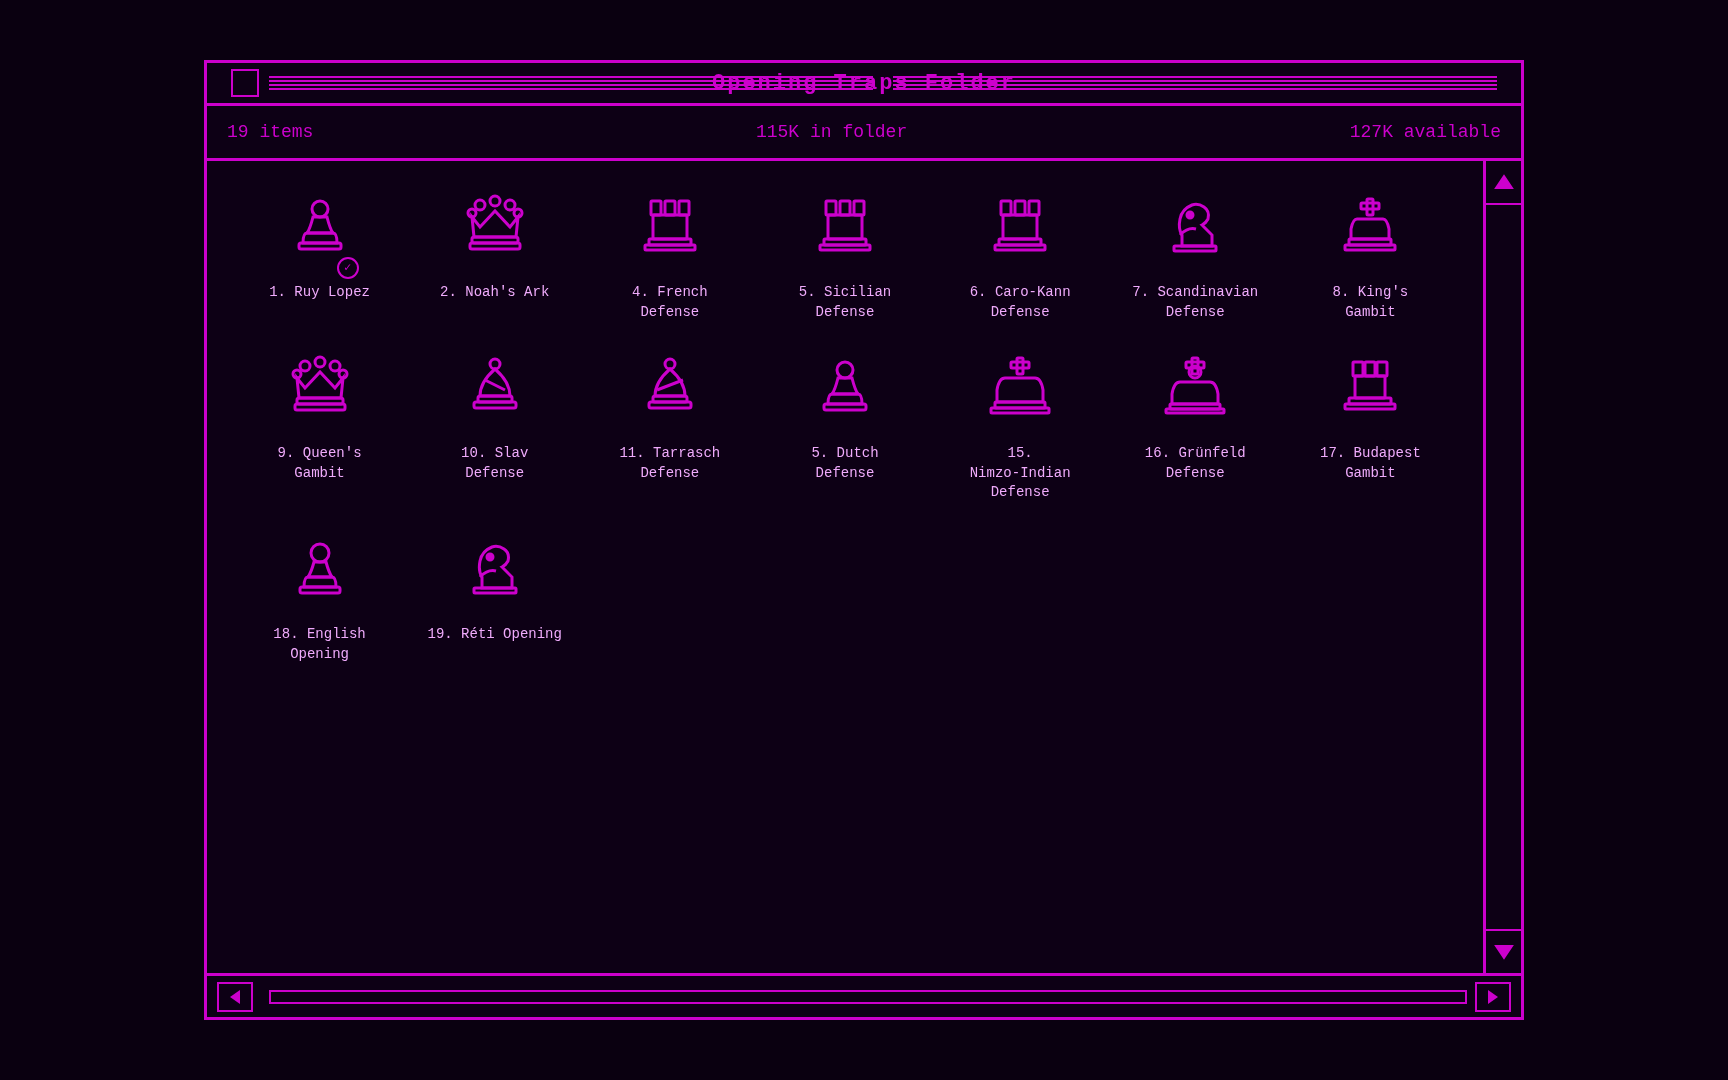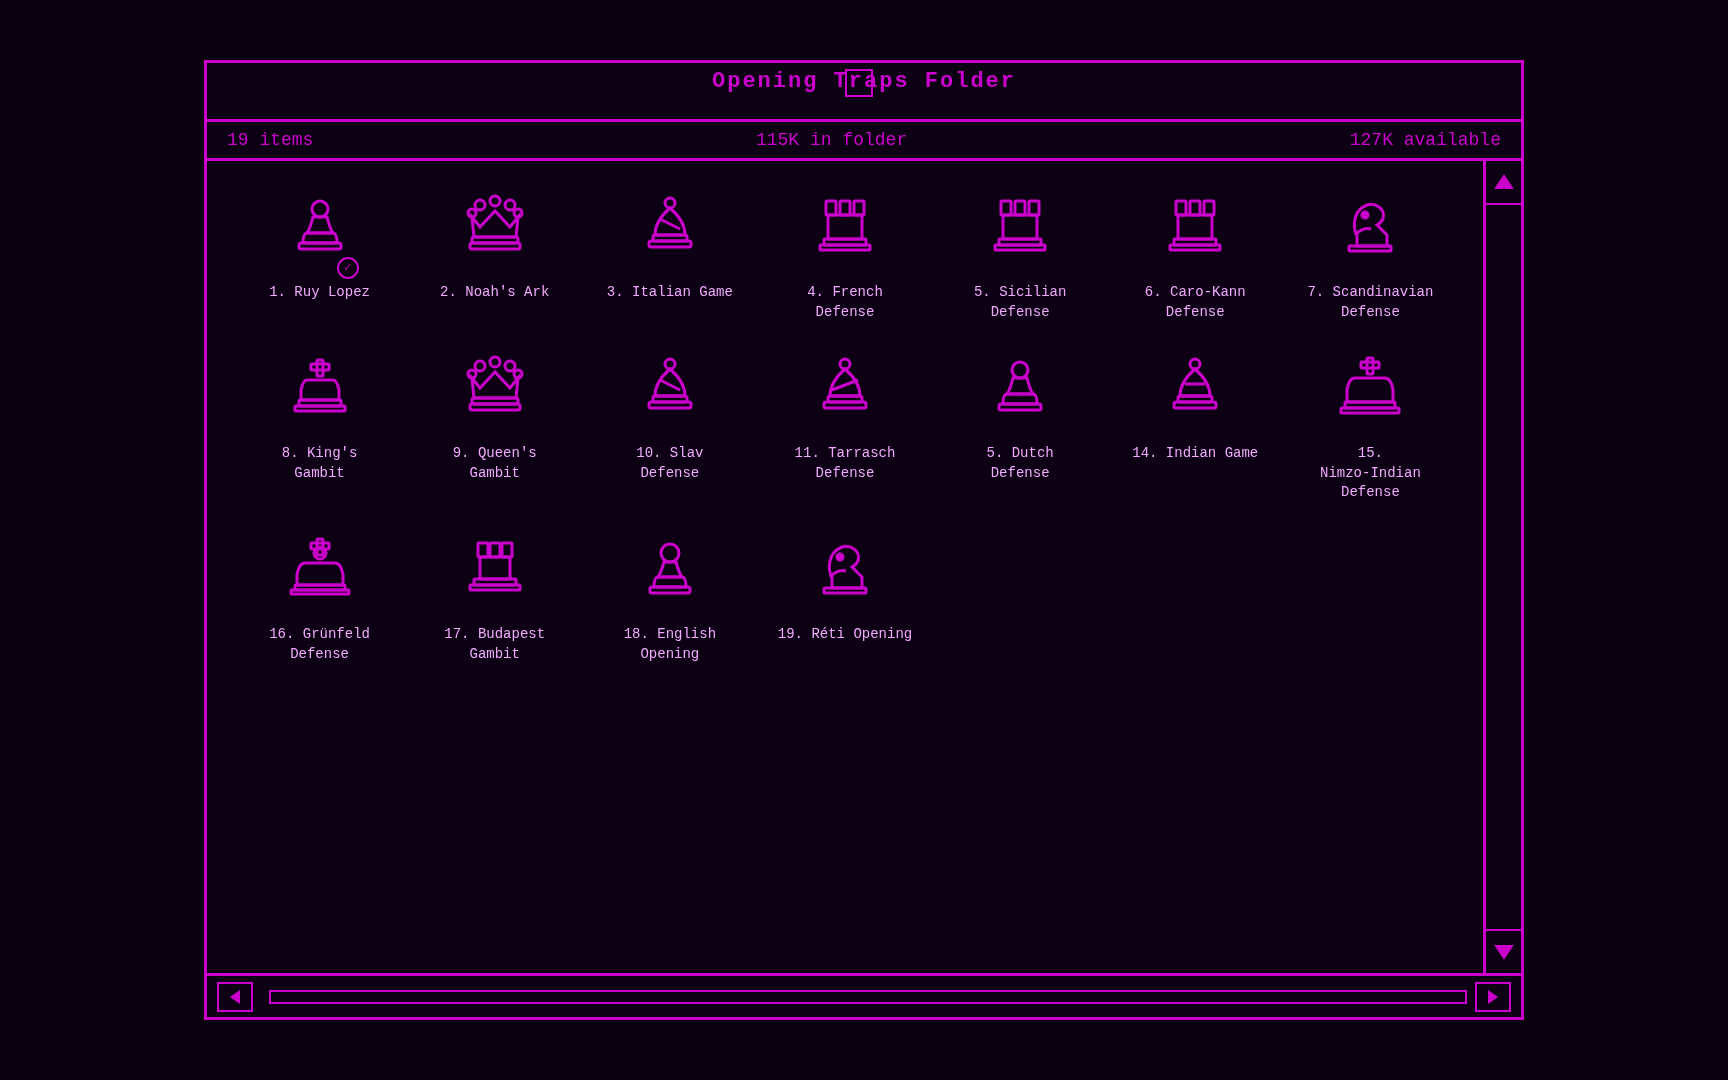--- a/index.html
+++ b/index.html
@@ -22,21 +22,20 @@
       flex-direction: column;
       position: relative;
     }
     .title-bar {
       display: flex;
       align-items: center;
       border-bottom: 3px solid #cc00cc;
       padding: 6px 24px;
       background: #0d0015;
       position: relative;
-      flex-direction: column;
     }
     .title-bar-lines {
       flex: 1;
       height: 14px;
       display: flex;
       flex-direction: column;
       justify-content: space-between;
       margin-right: 10px;
     }
     .title-bar-line {
@@ -64,21 +63,21 @@
       flex: 1;
       height: 14px;
       display: flex;
       flex-direction: column;
       justify-content: space-between;
       margin-left: 10px;
     }
     .status-bar {
       display: flex;
       justify-content: space-between;
-      padding: 8px 20px;
+      padding: 16px 20px;
       color: #cc00cc;
       font-size: 18px;
       border-bottom: 3px solid #cc00cc;
     }
     .main-area {
       display: flex;
       flex: 1;
       overflow: hidden;
     }
     .content {
@@ -261,32 +260,20 @@
               <circle cx="12" cy="22" r="4"></circle>
               <circle cx="58" cy="22" r="4"></circle>
               <path d="M12 26 L14 46 L56 46 L58 26 L50 36 L35 20 L20 36 Z" stroke="#cc00cc" stroke-width="3"></path>
               <rect x="12" y="46" width="46" height="6" rx="2"></rect>
               <rect x="10" y="52" width="50" height="6" rx="2"></rect>
             </svg>
           </div>
           <span class="item-label">2. Noah's Ark</span>
         </div>
 
-        <div class="item">
-          <div class="item-icon">
-            <svg class="chess-piece" viewBox="0 0 70 70">
-              <circle cx="35" cy="12" r="5"></circle>
-              <path d="M35 17 Q20 30 20 44 L50 44 Q50 30 35 17 Z"></path>
-              <line x1="25" y1="28" x2="45" y2="38" stroke="#cc00cc" stroke-width="3"></line>
-              <rect x="18" y="44" width="34" height="6" rx="2"></rect>
-              <rect x="14" y="50" width="42" height="6" rx="2"></rect>
-            </svg>
-          </div>
-          <span class="item-label">3. Italian Game</span>
-        </div>
 
         <div class="item">
           <div class="item-icon">
             <svg class="chess-piece" viewBox="0 0 70 70">
               <rect x="16" y="10" width="10" height="14" rx="1"></rect>
               <rect x="30" y="10" width="10" height="14" rx="1"></rect>
               <rect x="44" y="10" width="10" height="14" rx="1"></rect>
               <rect x="18" y="24" width="34" height="24" rx="1"></rect>
               <rect x="14" y="48" width="42" height="6" rx="1"></rect>
               <rect x="10" y="54" width="50" height="5" rx="1"></rect>
@@ -405,32 +392,20 @@
               <circle cx="35" cy="18" r="8"></circle>
               <path d="M28 26 Q25 38 22 42 L48 42 Q45 38 42 26 Z"></path>
               <path d="M18 52 Q18 42 22 42 L48 42 Q52 42 52 52 Z"></path>
               <rect x="14" y="52" width="42" height="6" rx="2"></rect>
             </svg>
           </div>
           <span class="item-label">5. Dutch
 Defense</span>
         </div>
 
-        <div class="item">
-          <div class="item-icon">
-            <svg class="chess-piece" viewBox="0 0 70 70">
-              <circle cx="35" cy="12" r="5"></circle>
-              <path d="M35 17 Q20 30 20 44 L50 44 Q50 30 35 17 Z"></path>
-              <line x1="25" y1="32" x2="45" y2="32" stroke="#cc00cc" stroke-width="3"></line>
-              <rect x="18" y="44" width="34" height="6" rx="2"></rect>
-              <rect x="14" y="50" width="42" height="6" rx="2"></rect>
-            </svg>
-          </div>
-          <span class="item-label">14. Indian Game</span>
-        </div>
 
         <div class="item">
           <div class="item-icon">
             <svg class="chess-piece" viewBox="0 0 70 70">
               <rect x="32" y="6" width="6" height="16" rx="1"></rect>
               <rect x="26" y="10" width="18" height="6" rx="1"></rect>
               <path d="M20 26 Q14 26 12 38 L12 50 L58 50 L58 38 Q56 26 50 26 Z"></path>
               <rect x="10" y="50" width="50" height="6" rx="1"></rect>
               <rect x="6" y="56" width="58" height="5" rx="1"></rect>
             </svg>

